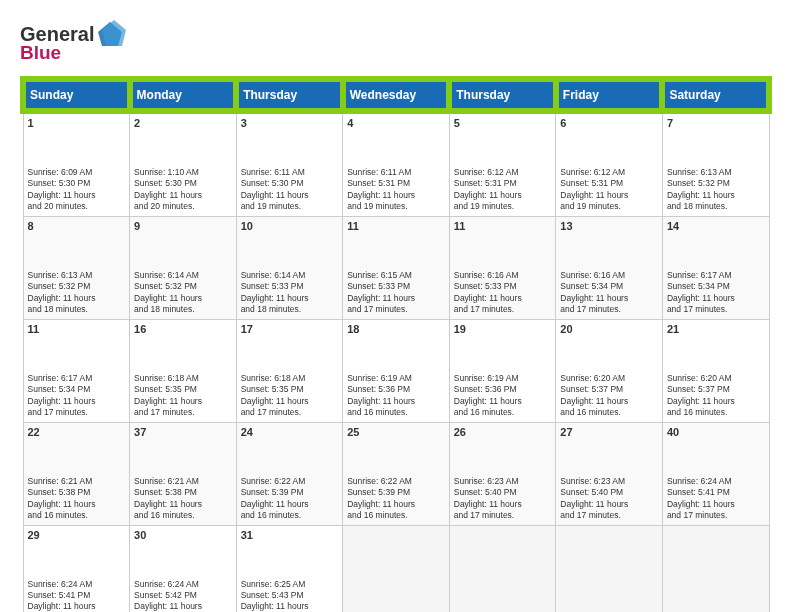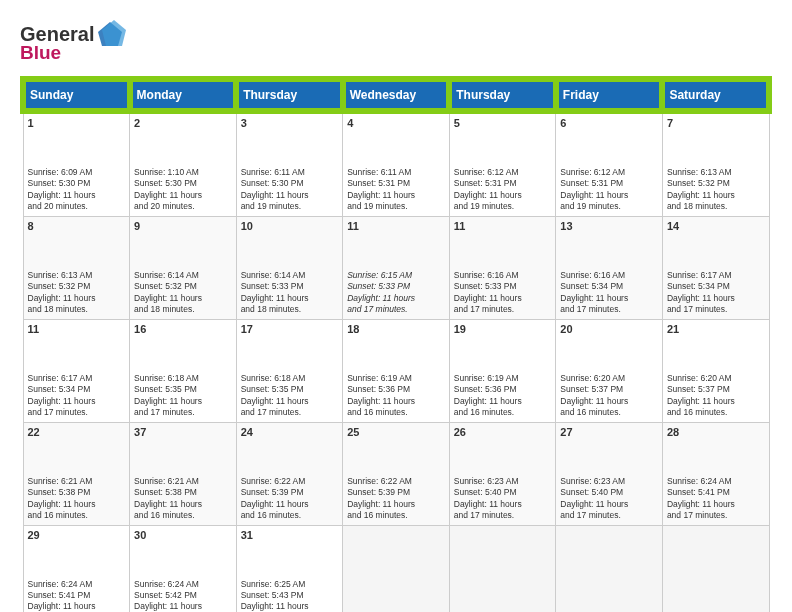--- a/index.html
+++ b/index.html
@@ -178,21 +178,21 @@
           </td>
           <td>
             <span class="day-num">10</span>
             <div class="day-info" style="white-space: pre-line;">Sunrise: 6:14 AM
 Sunset: 5:33 PM
 Daylight: 11 hours
 and 18 minutes.</div>
           </td>
           <td>
             <span class="day-num">11</span>
-            <div class="day-info" style="white-space: pre-line; font-style: italic;">Sunrise: 6:15 AM
+            <div class="day-info" style="white-space: pre-line;">Sunrise: 6:15 AM
 Sunset: 5:33 PM
 Daylight: 11 hours
 and 17 minutes.</div>
           </td>
           <td>
             <span class="day-num">11</span>
             <div class="day-info" style="white-space: pre-line;">Sunrise: 6:16 AM
 Sunset: 5:33 PM
 Daylight: 11 hours
 and 17 minutes.</div>
@@ -300,21 +300,21 @@
 and 17 minutes.</div>
           </td>
           <td>
             <span class="day-num">27</span>
             <div class="day-info" style="white-space: pre-line;">Sunrise: 6:23 AM
 Sunset: 5:40 PM
 Daylight: 11 hours
 and 17 minutes.</div>
           </td>
           <td>
-            <span class="day-num">28</span>
+            <span class="day-num">40</span>
             <div class="day-info" style="white-space: pre-line;">Sunrise: 6:24 AM
 Sunset: 5:41 PM
 Daylight: 11 hours
 and 17 minutes.</div>
           </td>
         </tr>
         <tr>
           <td>
             <span class="day-num">29</span>
             <div class="day-info" style="white-space: pre-line;">Sunrise: 6:24 AM

